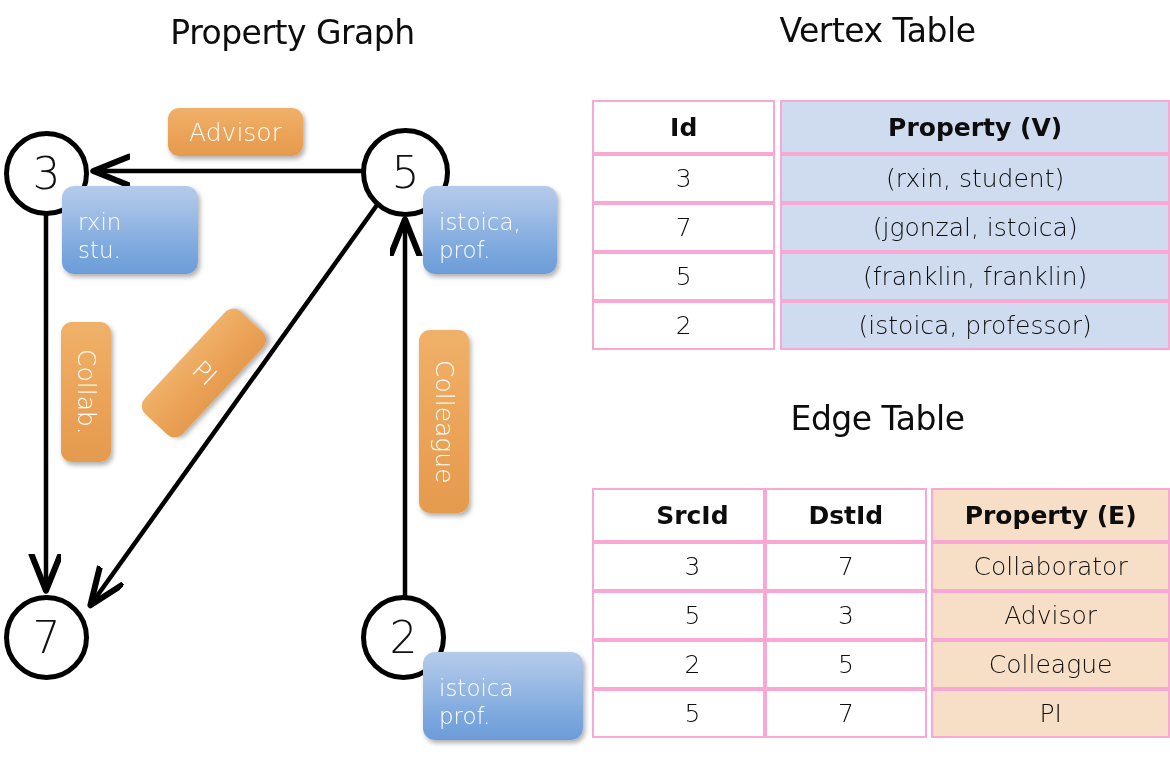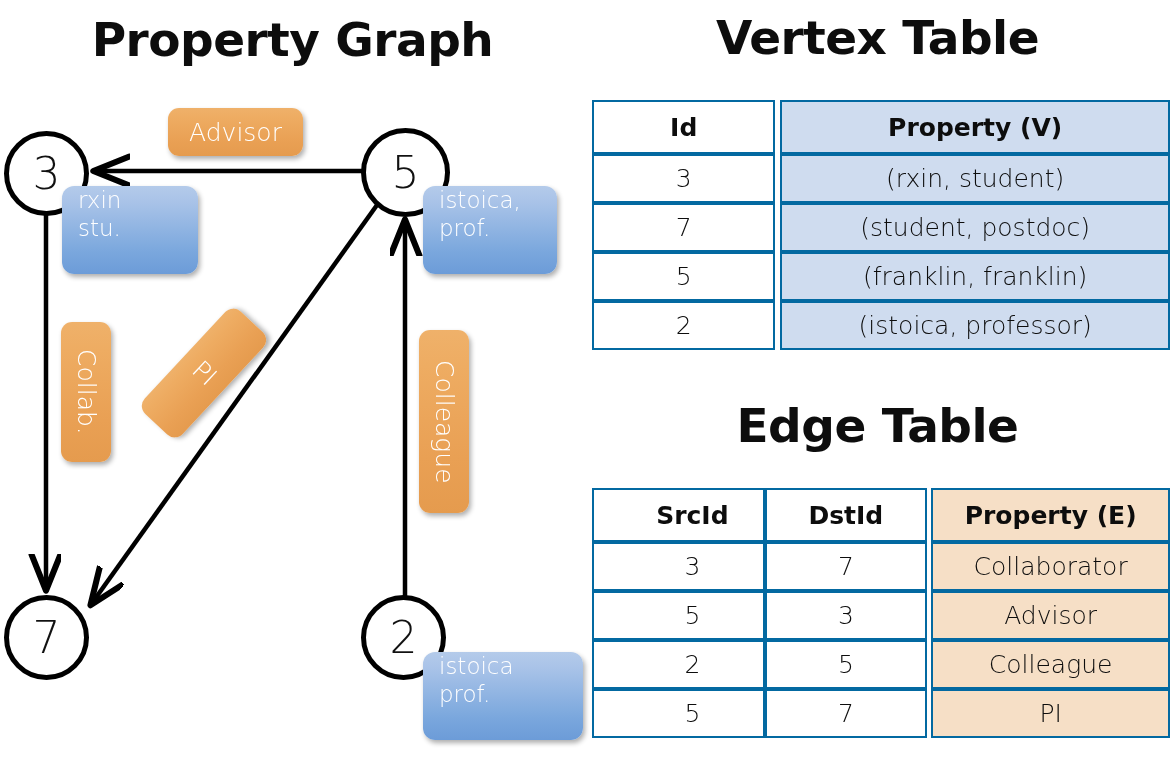--- a/index.html
+++ b/index.html
@@ -14,22 +14,22 @@
     position: relative;
     overflow: hidden;
     font-family: "Liberation Sans", sans-serif;
     color: #000000;
   }
 
   
   .section-title {
     position: absolute;
     font-family: "DejaVu Sans", sans-serif;
-    font-weight: 700;
-    font-size: 47px;
+    font-weight: 400;
+    font-size: 33px;
     letter-spacing: -0.5px;
     color: #0d0d0d;
     white-space: nowrap;
     line-height: 1;
   }
   #title-property-graph { left: 0;   top: 16px; width: 585px; text-align: center; }
   #title-vertex-table   { left: 585px; top: 14px; width: 585px; text-align: center; }
   #title-edge-table     { left: 585px; top: 402px; width: 585px; text-align: center; }
 
   
@@ -66,21 +66,21 @@
   .prop-chip {
     position: absolute;
     border-radius: 12px;
     background: linear-gradient(to bottom, #b4cbea 0%, #a9c3e8 18%, #7aa7dd 75%, #6c9cd8 100%);
     box-shadow: 2px 3px 5px rgba(0,0,0,0.32);
     color: #ffffff;
     font-family: "DejaVu Sans", sans-serif;
     font-weight: 300;
     font-size: 23px;
     line-height: 1.22;
-    padding: 0 0 11px 16px;
+    padding: 22px 0 11px 16px;
     box-sizing: border-box;
     z-index: 4;
     white-space: pre-line;
   }
 
   
   .edge-chip {
     position: absolute;
     border-radius: 11px;
     background: linear-gradient(to bottom, #efb16a 0%, #eeac62 20%, #e9a054 70%, #e59b4e 100%);
@@ -102,21 +102,21 @@
 
   
   .data-table {
     position: absolute;
     border-collapse: separate;
     border-spacing: 0;
     font-family: "DejaVu Sans", sans-serif;
     font-weight: 300;
   }
   .data-table td, .data-table th {
-    border: 2px solid #0369a1;
+    border: 2px solid #f9a8d4;
     text-align: center;
     font-weight: 300;
     color: #0d0d0d;
     padding: 0;
     height: 45px;
     font-size: 25px;
     line-height: 1;
   }
   .data-table th {
     font-weight: 700;
@@ -211,21 +211,21 @@
   </thead>
   <tbody>
     <tr>
       <td class="col-id">3</td>
       <td class="spacer-col"></td>
       <td class="col-prop cell-blue">(rxin, student)</td>
     </tr>
     <tr>
       <td class="col-id">7</td>
       <td class="spacer-col"></td>
-      <td class="col-prop cell-blue">(student, postdoc)</td>
+      <td class="col-prop cell-blue">(jgonzal, istoica)</td>
     </tr>
     <tr>
       <td class="col-id">5</td>
       <td class="spacer-col"></td>
       <td class="col-prop cell-blue">(franklin, franklin)</td>
     </tr>
     <tr>
       <td class="col-id">2</td>
       <td class="spacer-col"></td>
       <td class="col-prop cell-blue">(istoica, professor)</td>

